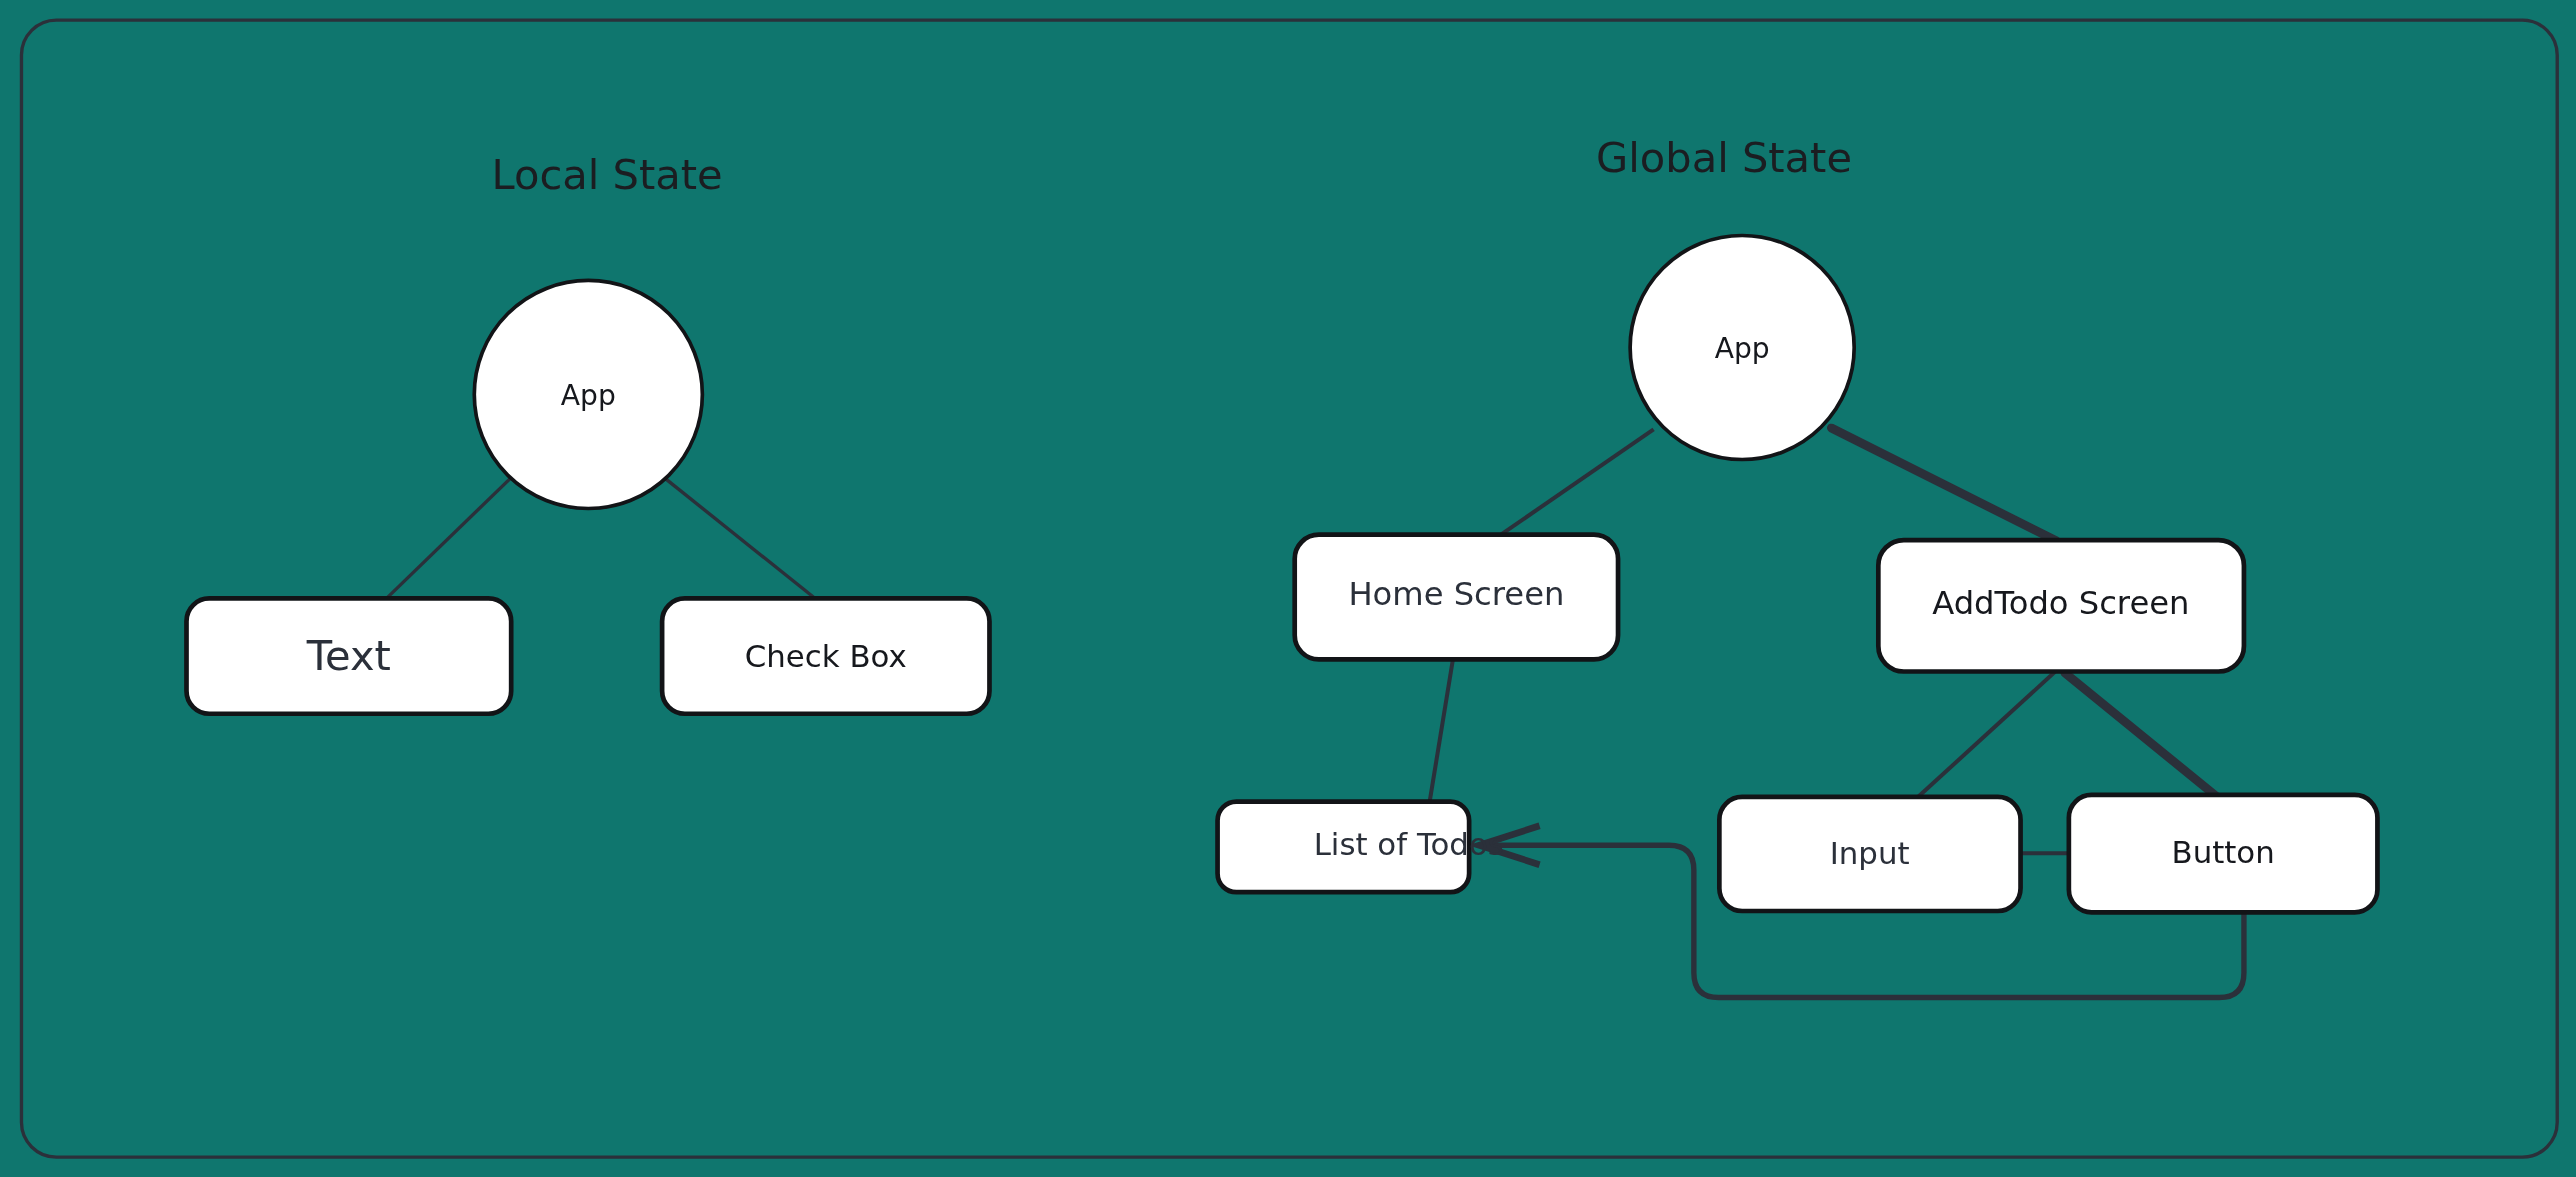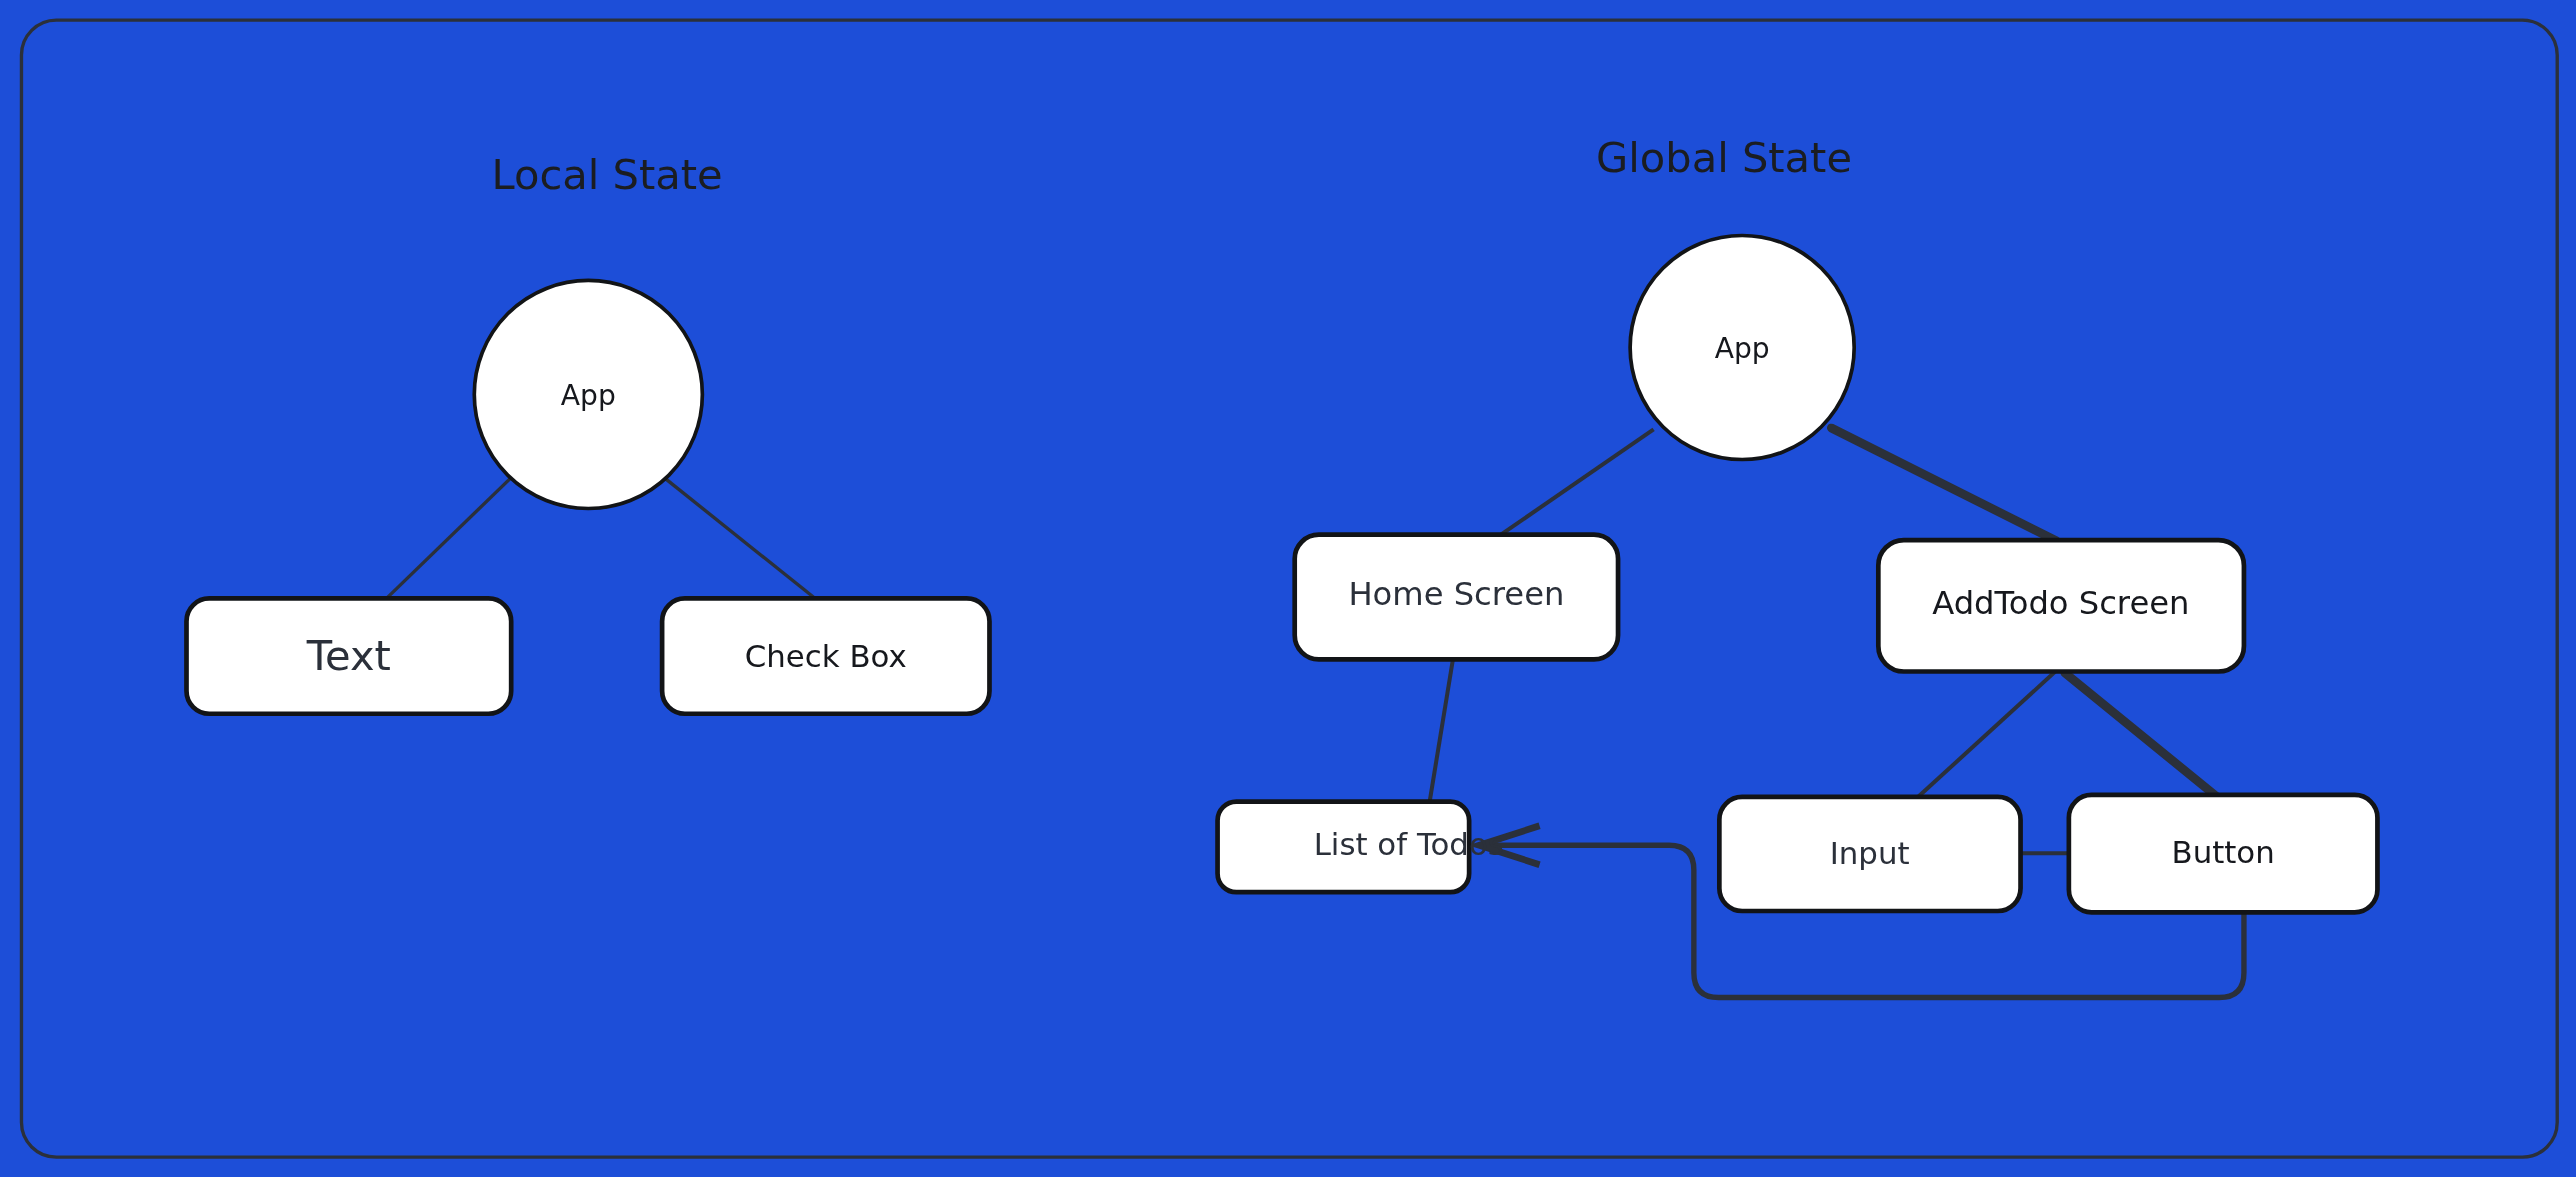--- a/index.html
+++ b/index.html
@@ -10,21 +10,21 @@
   body {
     width: 2576px;
     height: 1178px;
     font-family: "DejaVu Sans", "Liberation Sans", sans-serif;
     overflow: hidden;
   }
   #canvas-root {
     position: relative;
     width: 2576px;
     height: 1178px;
-    background: #1d4ed8;
+    background: #0f766e;
   }
   #diagram-svg {
     position: absolute;
     top: 0;
     left: 0;
     width: 2576px;
     height: 1178px;
     display: block;
   }
   .frame-border {

